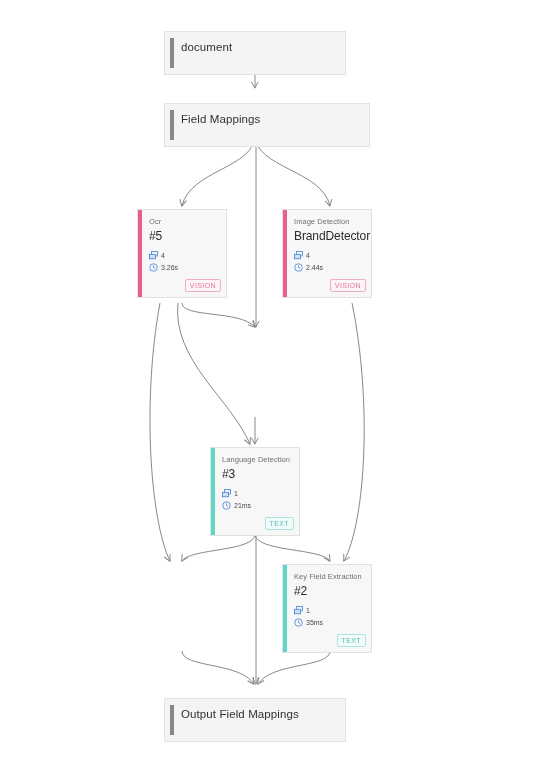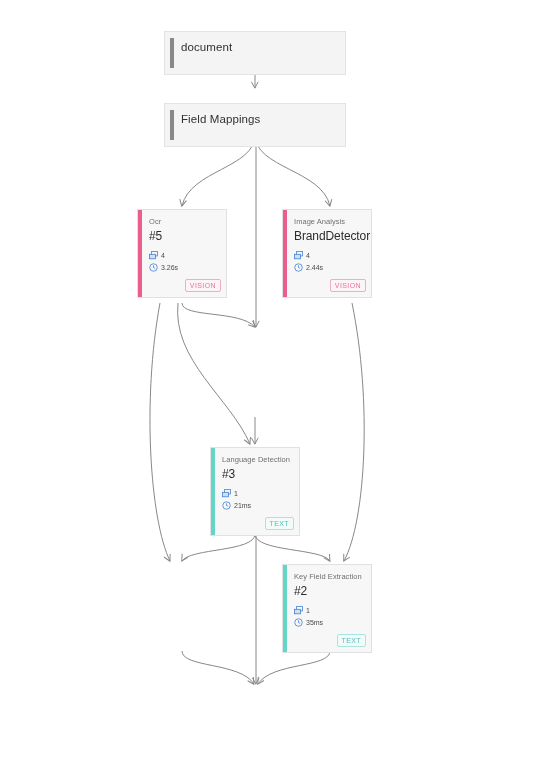--- a/index.html
+++ b/index.html
@@ -165,21 +165,21 @@
 
       <path d="M256,535 L256,684"></path>
     </g>
   </svg>
 
   <div class="map-node" style="left:164px; top:19px; width:182px; height:44px;">
     <div class="accent"></div>
     <div class="map-label">document</div>
   </div>
 
-  <div class="map-node" style="left:164px; top:91px; width:182px; height:44px;padding-left:24px;">
+  <div class="map-node" style="left:164px; top:91px; width:206px; height:44px;padding-left:24px;">
     <div class="accent"></div>
     <div class="map-label">Field Mappings</div>
   </div>
 
   <div class="skill vision" style="left:137px; top:209px;">
     <div class="bar"></div>
     <div class="title">Ocr</div>
     <div class="name">#5</div>
     <div class="stat count">
       <span>
@@ -197,21 +197,21 @@
           <path d="M6,3.1 L6,6 L8.2,7.2" fill="none" stroke="#3a7bd0" stroke-width="1"></path>
         </svg>
       </span>
       <span>3.26s</span>
     </div>
     <div class="badge vision">VISION</div>
   </div>
 
   <div class="skill vision" style="left:282px; top:209px;">
     <div class="bar"></div>
-    <div class="title">Image Analysis</div>
+    <div class="title">Image Detection</div>
     <div class="name">BrandDetector</div>
     <div class="stat count">
       <span>
         <svg width="9" height="9" viewBox="0 0 12 12">
           <rect x="3.5" y="0.6" width="7.8" height="6" fill="none" stroke="#3a7bd0" stroke-width="1"></rect>
           <rect x="0.7" y="4.4" width="7.8" height="6" fill="#cfe0f5" stroke="#3a7bd0" stroke-width="1"></rect>
         </svg>
       </span>
       <span>4</span>
     </div>
@@ -272,14 +272,18 @@
         <svg width="9" height="9" viewBox="0 0 12 12">
           <circle cx="6" cy="6" r="5" fill="none" stroke="#3a7bd0" stroke-width="1"></circle>
           <path d="M6,3.1 L6,6 L8.2,7.2" fill="none" stroke="#3a7bd0" stroke-width="1"></path>
         </svg>
       </span>
       <span>35ms</span>
     </div>
     <div class="badge text">TEXT</div>
   </div>
 
+  <div class="map-node" style="left:164px; top:686px; width:182px; height:44px;">
+    <div class="accent"></div>
+    <div class="map-label">Output Field Mappings</div>
+  </div>
 
 </div>
 
 </body></html>

